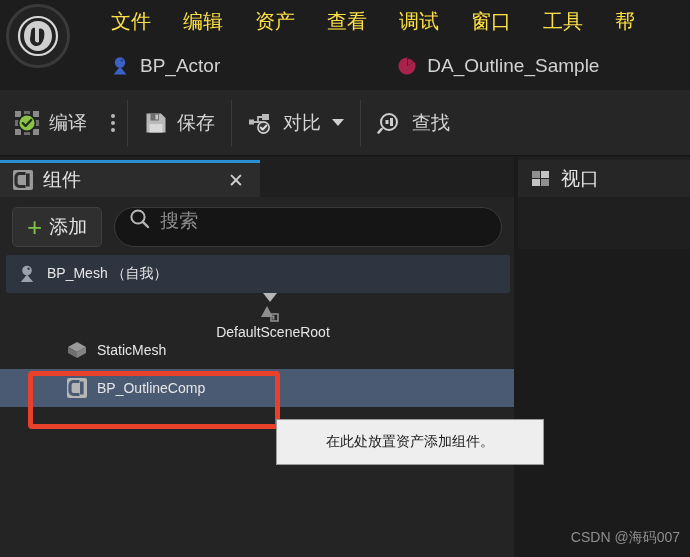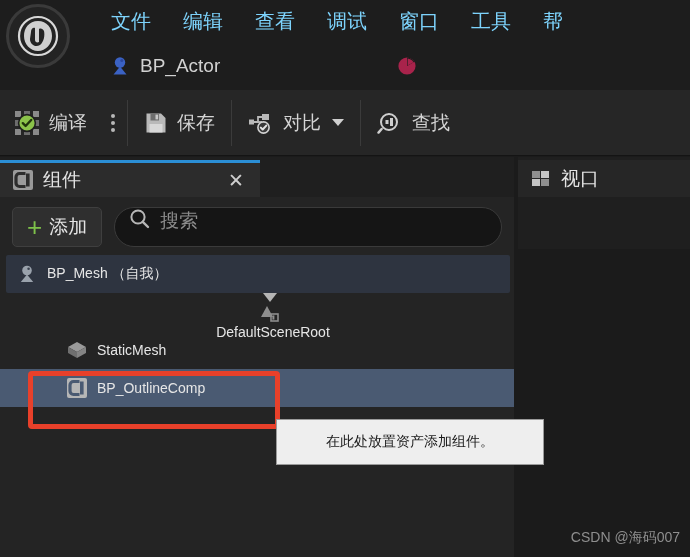--- a/index.html
+++ b/index.html
@@ -26,21 +26,21 @@
     background: #232323;
     border: 3px solid #3a3a3a;
     display: flex; align-items: center; justify-content: center;
   }
   .ue-logo svg { display: block; }
   .menu {
     position: absolute; left: 95px; top: 0; height: 42px;
     display: flex; align-items: center;
   }
   .menu-item {
-    color: #7dd3fc; font-size: 20px; line-height: 1;
+    color: #fde047; font-size: 20px; line-height: 1;
     padding: 6px 16px; white-space: nowrap; cursor: default;
   }
 
   .tabstrip {
     position: absolute; left: 0; top: 42px; width: 690px; height: 48px;
     display: flex; align-items: center;
   }
   .doc-tab {
     display: flex; align-items: center; gap: 9px;
     height: 48px; padding: 0 14px; white-space: nowrap;
@@ -197,20 +197,21 @@
         <circle cx="21" cy="21" r="19" fill="none" stroke="#d8d8d8" stroke-width="2.2"></circle>
         <path d="M21 6 C12 6 7 13 7 21 C7 29 13 36 21 36 C29 36 35 29 35 21 C35 13 30 6 21 6 Z
                  M14 17 C14 14 16 12 18 13 L18 25 C18 27 20 28 22 27 L22 14 C24 13 26 14 27 16
                  C28 20 27 27 23 30 C18 33 13 29 13 24 Z" fill="#cfcfcf"></path>
       </svg>
     </div>
 
     <div class="menu">
       <div class="menu-item">文件</div>
       <div class="menu-item">编辑</div>
+      <div class="menu-item">资产</div>
       <div class="menu-item">查看</div>
       <div class="menu-item">调试</div>
       <div class="menu-item">窗口</div>
       <div class="menu-item">工具</div>
       <div class="menu-item">帮</div>
     </div>
 
     <div class="tabstrip">
       <div class="doc-tab first">
         <svg class="tab-icon" viewBox="0 0 22 22">
@@ -219,20 +220,21 @@
           <path d="M4.5 19.5 L11 11.5 L17.5 19.5 Z" fill="#3b62c4"></path>
         </svg>
         <span class="tab-label">BP_Actor</span>
       </div>
       <div class="doc-tab" style="margin-left:148px;">
         <svg class="tab-icon" viewBox="0 0 22 22">
           <circle cx="11" cy="11" r="8.6" fill="#a8234b"></circle>
           <path d="M11 11 L11 2.4 A8.6 8.6 0 0 1 18.4 6.8 Z" fill="#1d1d1d"></path>
           <path d="M11.6 3.4 A8 8 0 0 1 17.6 7.2 L11.6 10.4 Z" fill="#a8234b"></path>
         </svg>
+        <span class="tab-label">DA_Outline_Sample</span>
       </div>
     </div>
   </div>
 
   <div class="toolbar">
 
     <div class="tb-btn">
       <svg width="26" height="26" viewBox="0 0 26 26">
         <rect x="1" y="1" width="6" height="6" fill="#8a8a8a"></rect>
         <rect x="10" y="1" width="6" height="6" fill="#6d6d6d"></rect>

